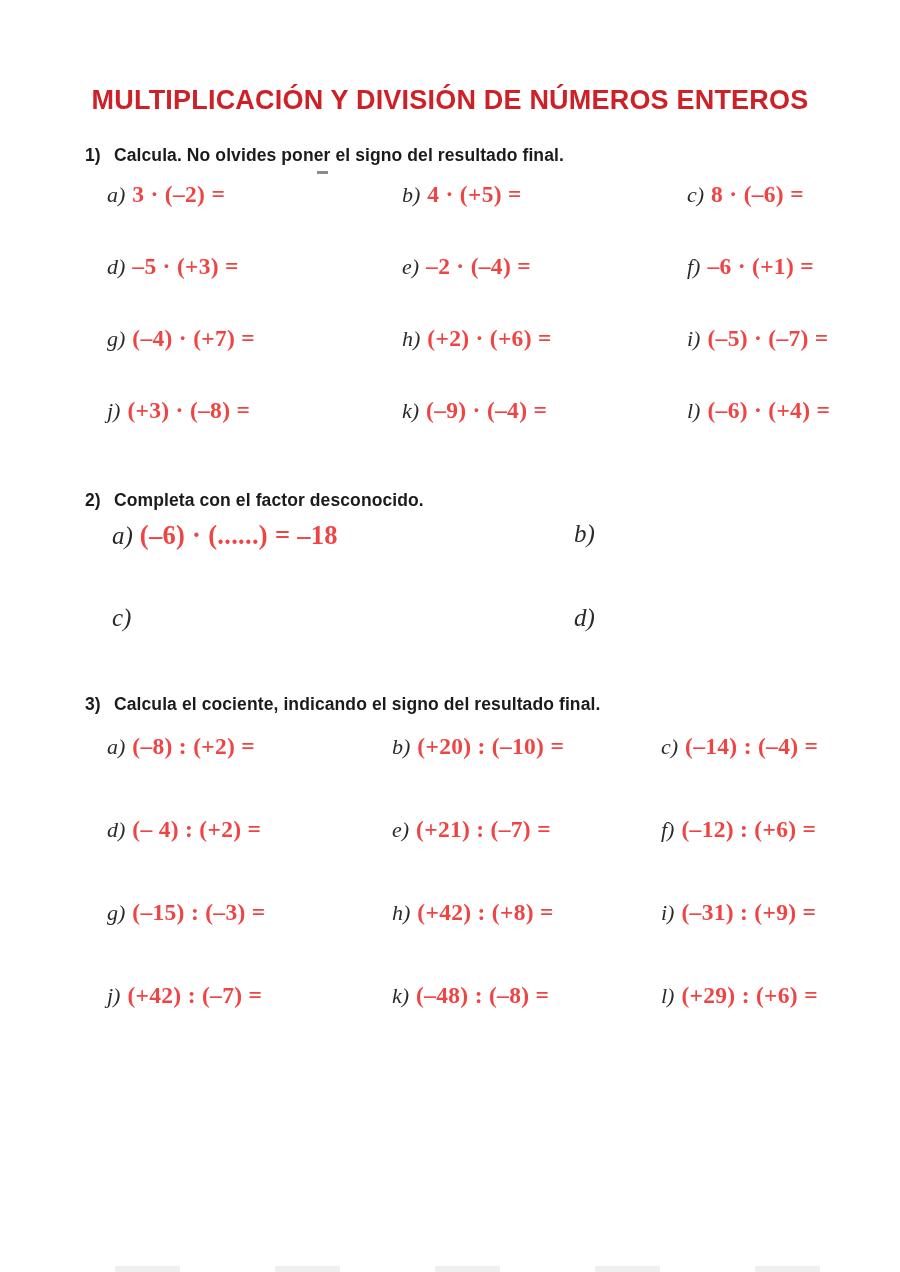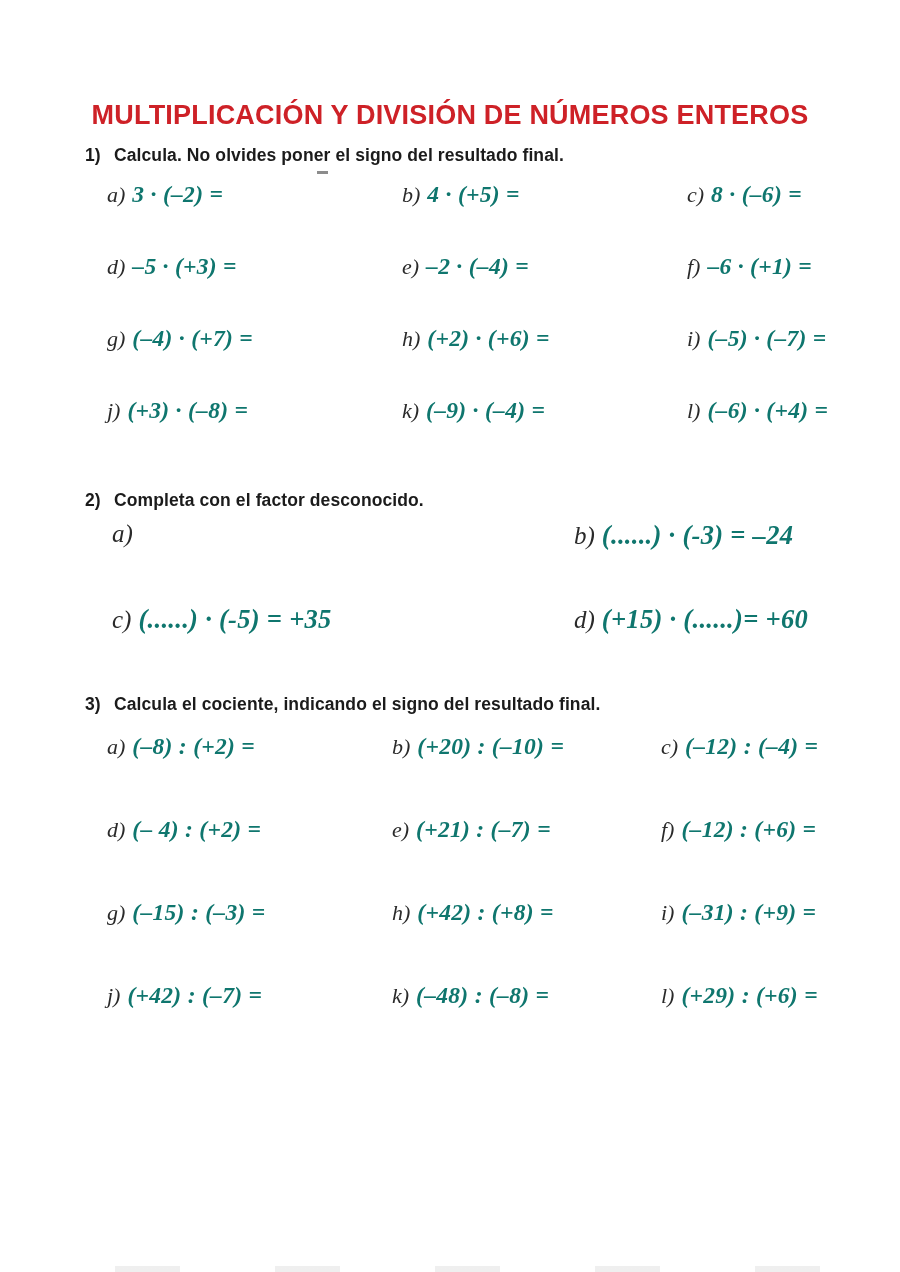--- a/index.html
+++ b/index.html
@@ -9,21 +9,21 @@
     position: relative;
     overflow: hidden;
     font-family: "Liberation Sans", sans-serif;
     color: #1d1d1d;
   }
   .page { position: absolute; inset: 0; }
 
   .title {
     position: absolute;
     top: 84px; left: 0; right: 0;
-    margin: 16px;
+    margin: 1px;
     text-align: center;
     font-family: "Liberation Sans", sans-serif;
     font-weight: bold;
     font-size: 27px;
     letter-spacing: 0.2px;
     color: #ce2127;
   }
 
   .sec-head {
     position: absolute;
@@ -66,23 +66,22 @@
     font-family: "Liberation Serif", serif;
     font-style: italic;
     font-size: 22px;
     color: #2a2a2a;
     margin-right: 7px;
   }
   .item .expr {
     font-family: "Liberation Serif", serif;
     font-weight: bold;
     font-size: 23.5px;
-    color: #0f766e;
+    color: #ef4444;
     letter-spacing: 0.3px;
-    font-style: italic;
   }
   .grid-s2 .item { height: 36px; }
   .grid-s2 .item .lab { font-size: 25px; }
   .grid-s2 .item .expr { font-size: 26.5px; }
 
   .stray-mark {
     position: absolute;
     left: 317px; top: 171px;
     width: 11px; height: 3px;
     background: #6f6f6f;
@@ -162,51 +161,49 @@
       </div>
   </div>
 
   <div class="sec-head" style="top:490px">
     <span class="num">2)</span>
     <span class="txt">Completa con el factor desconocido.</span>
   </div>
   <div class="grid grid-s2">
     <div class="item">
         <span class="lab">a)</span>
+        <span class="expr">(–6) · (......)  = –18</span>
       </div>
     <div class="item">
         <span class="lab">b)</span>
-        <span class="expr">(......) · (-3)  = –24</span>
       </div>
     <div class="item">
         <span class="lab">c)</span>
-        <span class="expr">(......) · (-5)  = +35</span>
       </div>
     <div class="item">
         <span class="lab">d)</span>
-        <span class="expr">(+15) · (......)= +60</span>
       </div>
   </div>
 
   <div class="sec-head" style="top:694px">
     <span class="num">3)</span>
     <span class="txt">Calcula el cociente, indicando el signo del resultado final.</span>
   </div>
   <div class="grid grid-s3">
     <div class="item">
         <span class="lab">a)</span>
         <span class="expr">(–8) : (+2) =</span>
       </div>
     <div class="item">
         <span class="lab">b)</span>
         <span class="expr">(+20) : (–10) =</span>
       </div>
     <div class="item">
         <span class="lab">c)</span>
-        <span class="expr">(–12) : (–4) =</span>
+        <span class="expr">(–14) : (–4) =</span>
       </div>
     <div class="item">
         <span class="lab">d)</span>
         <span class="expr">(– 4) : (+2) =</span>
       </div>
     <div class="item">
         <span class="lab">e)</span>
         <span class="expr">(+21) : (–7) =</span>
       </div>
     <div class="item">

